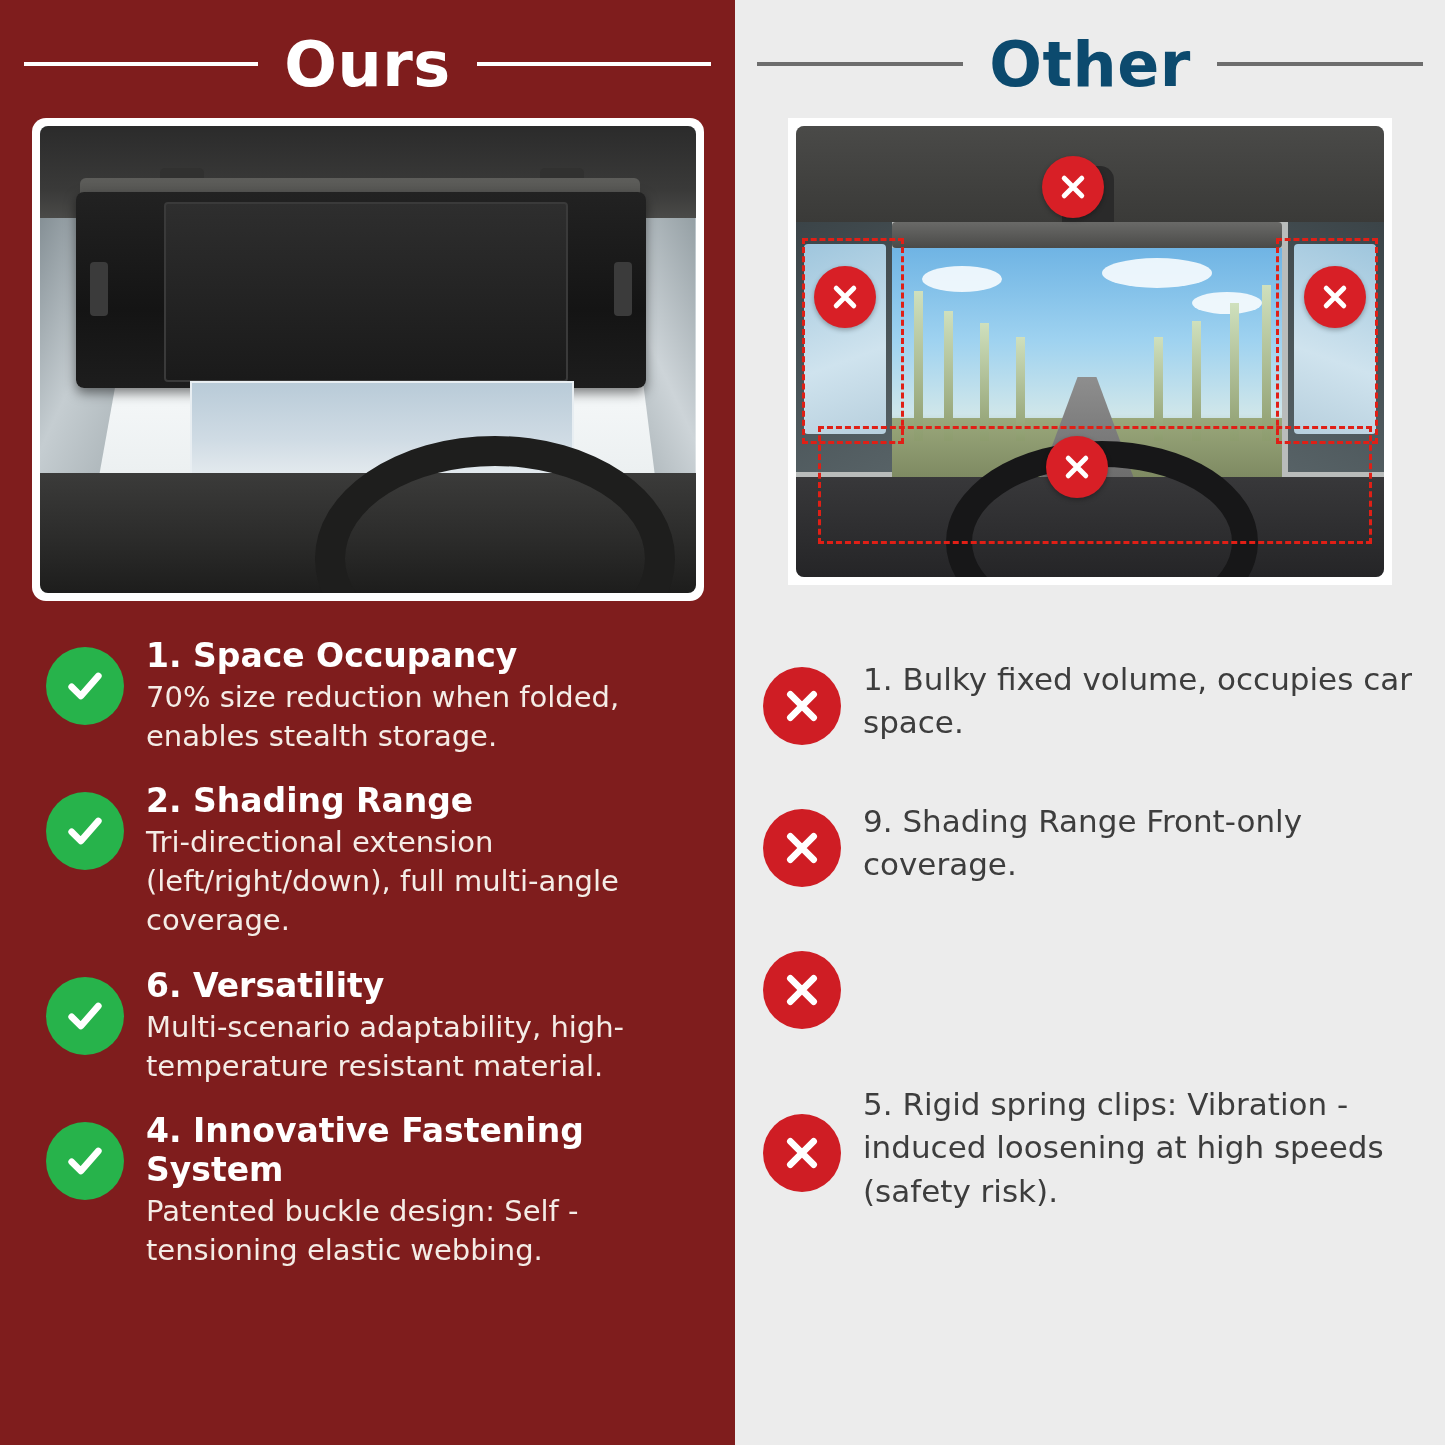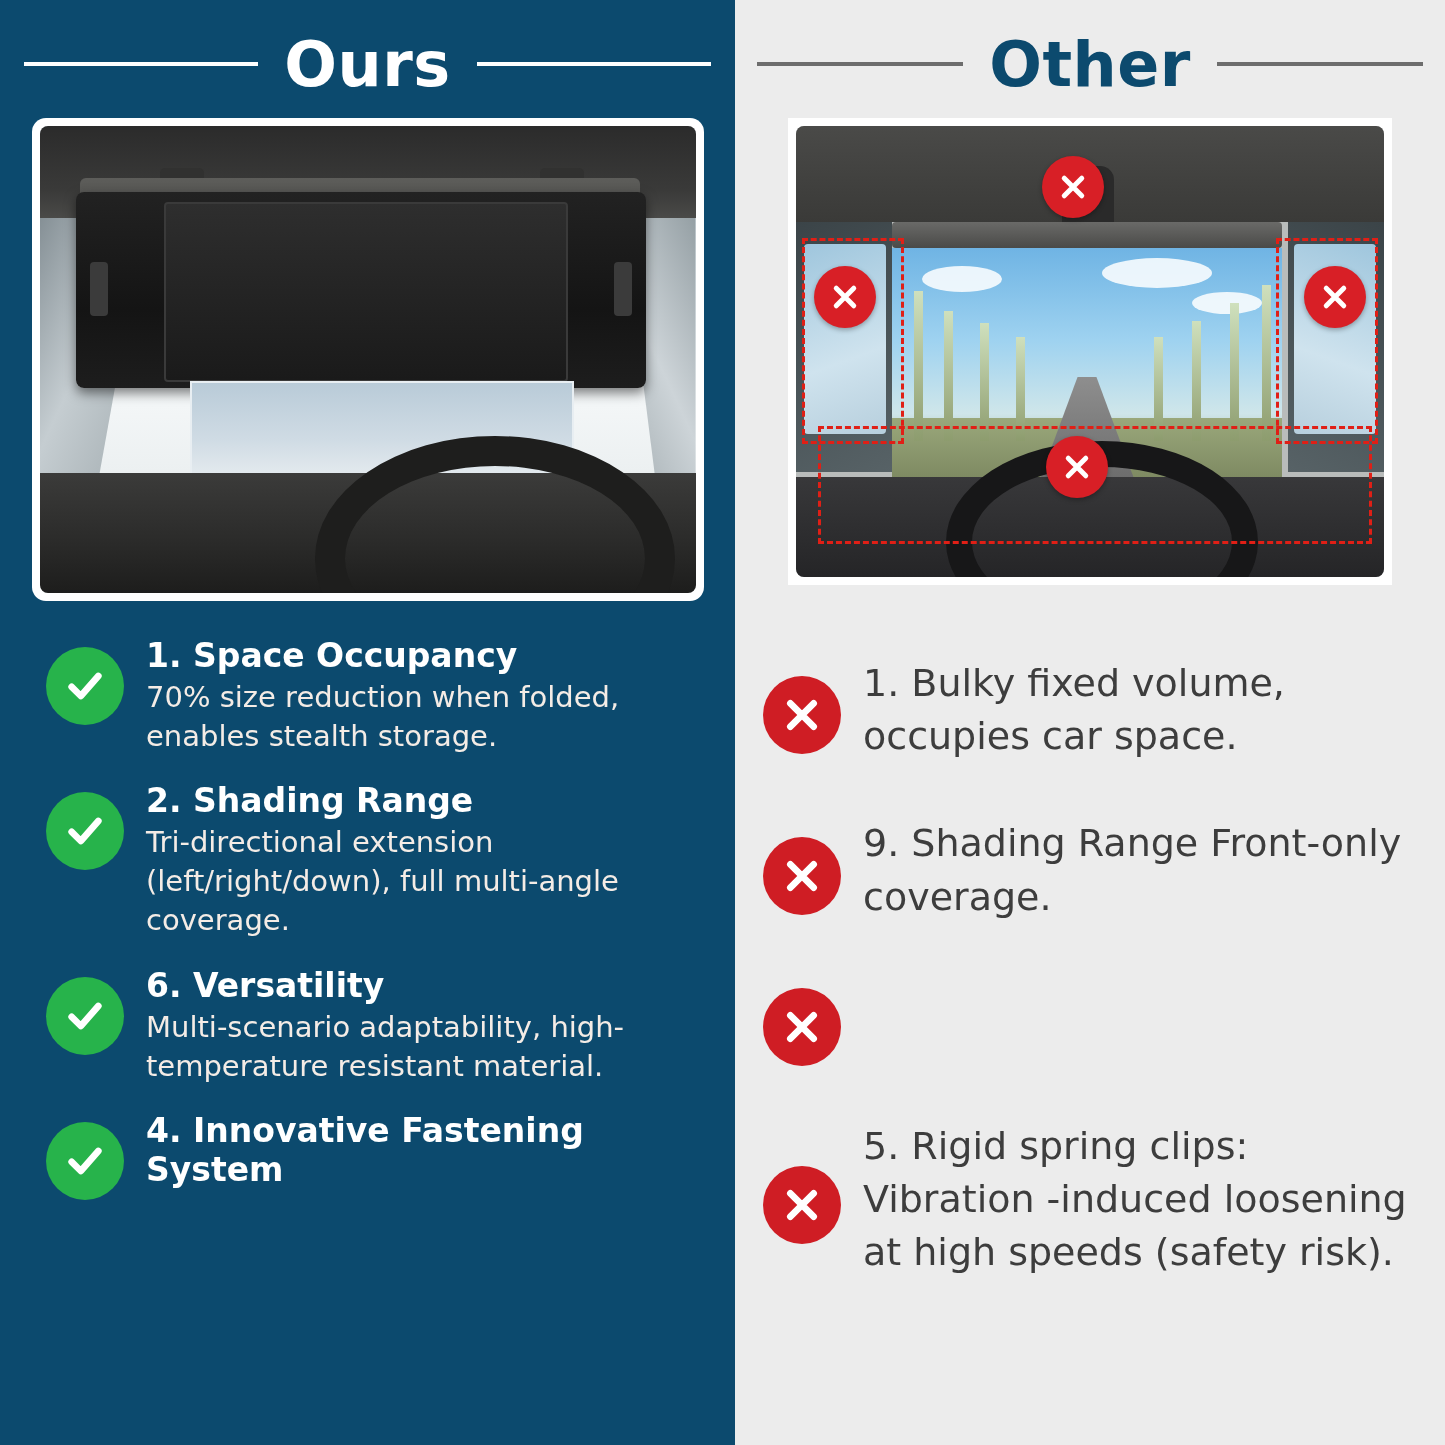--- a/index.html
+++ b/index.html
@@ -16,21 +16,21 @@
   .page {
     position: relative;
     width: 1445px;
     height: 1445px;
     display: flex;
   }
   
   .panel-ours {
     width: 735px;
     height: 1445px;
-    background: #0c4a6e;
+    background: #7f1d1d;
     position: relative;
     box-sizing: border-box;
     padding: 0 24px;
   }
   .panel-other {
     width: 710px;
     height: 1445px;
     background: #ececec;
     position: relative;
     box-sizing: border-box;
@@ -291,21 +291,21 @@
     margin-top: 72px;
     padding-left: 6px;
   }
   .feat-row-other {
     display:flex;
     align-items: center;
     margin-bottom: 54px;
   }
   .feat-body-other {
     color: #3d3d3d;
-    font-size: 38px;
+    font-size: 31px;
     line-height: 1.4;
     flex: 1 1 auto;
   }
   .divider {
     position: absolute;
     left: 735px; top: 0;
     width: 3px; height: 1445px;
     background: #d8d8d8;
   }
 </style>
@@ -386,20 +386,21 @@
       </div>
 
       <div class="feat-row">
         <div class="mark green">
           <svg viewBox="0 0 24 24">
               <path d="M4 12.5 L9.5 18 L20 6" fill="none" stroke="#ffffff" stroke-width="4" stroke-linecap="round" stroke-linejoin="round"></path>
             </svg>
         </div>
         <div class="feat-text">
           <div class="feat-title">4. Innovative Fastening System</div>
+          <div class="feat-body">Patented buckle design: Self -tensioning elastic webbing.</div>
         </div>
       </div>
 
     </div>
   </div>
 
   <div class="divider"></div>
 
   <div class="panel-other">
 

